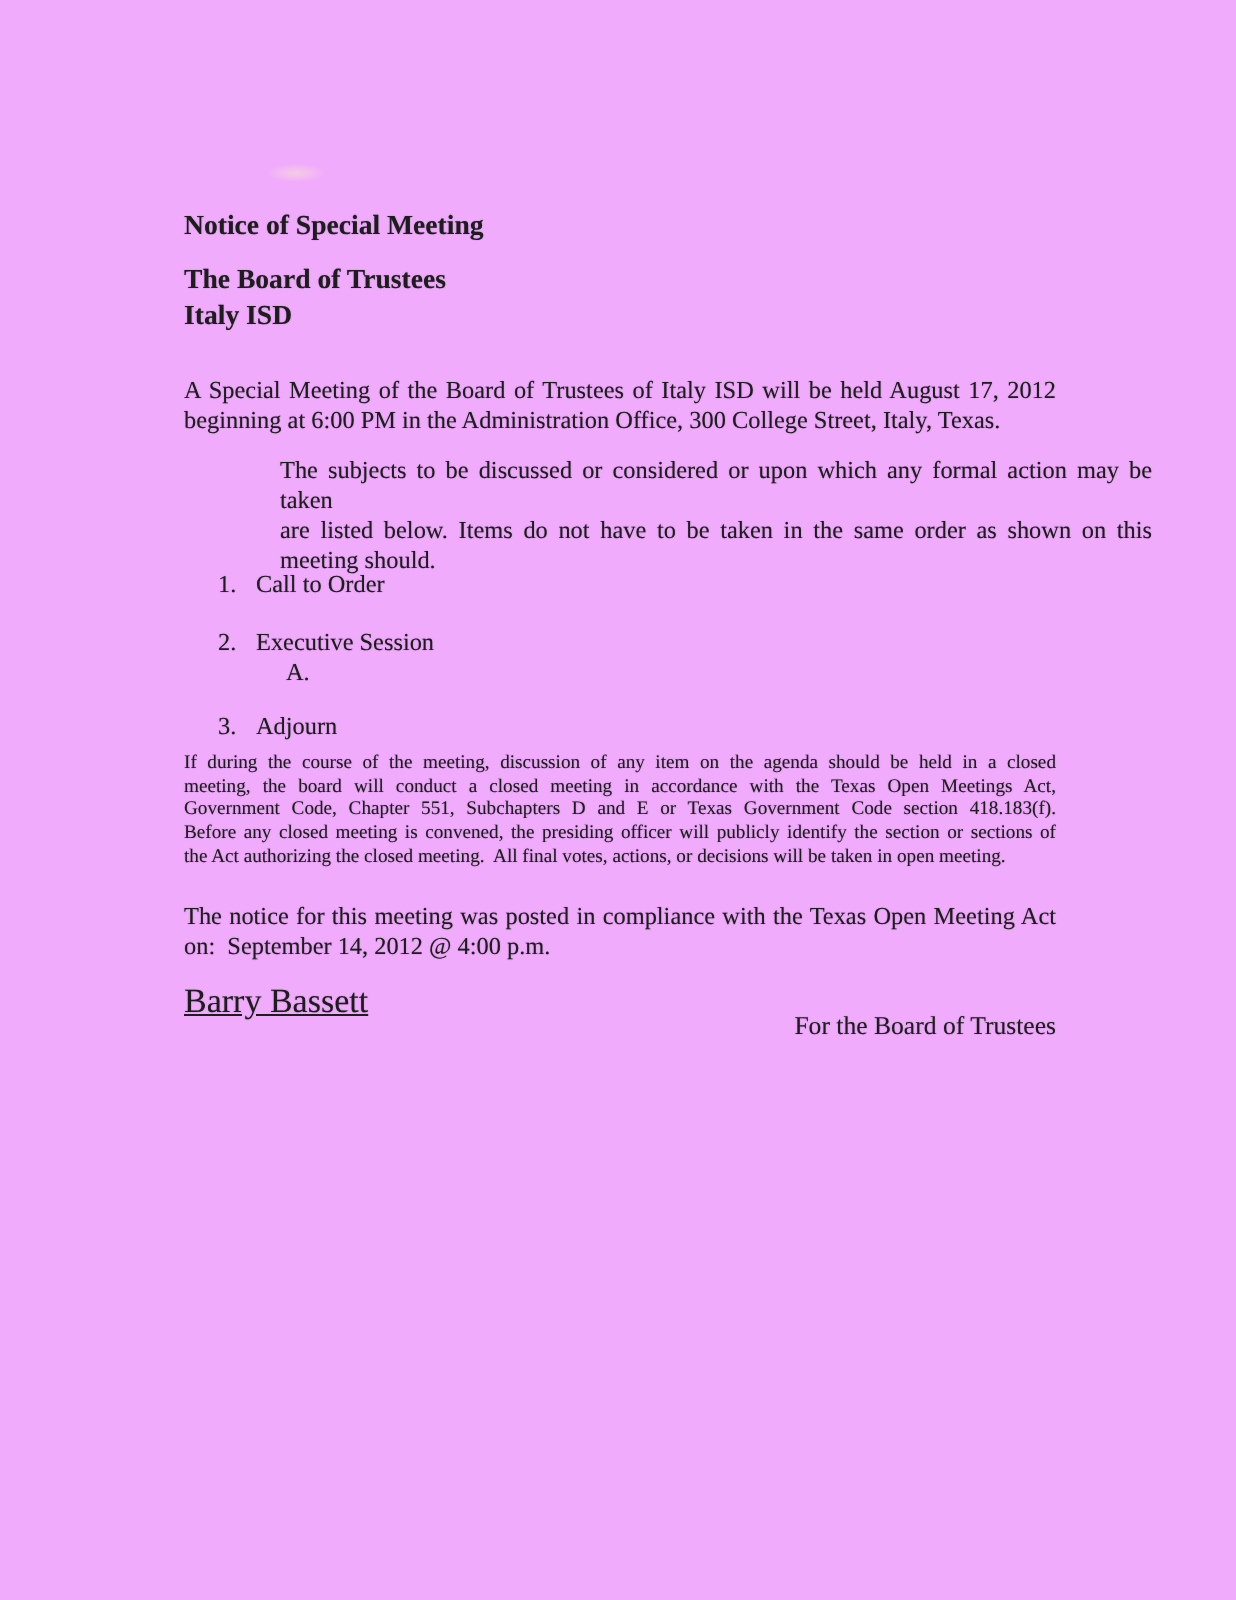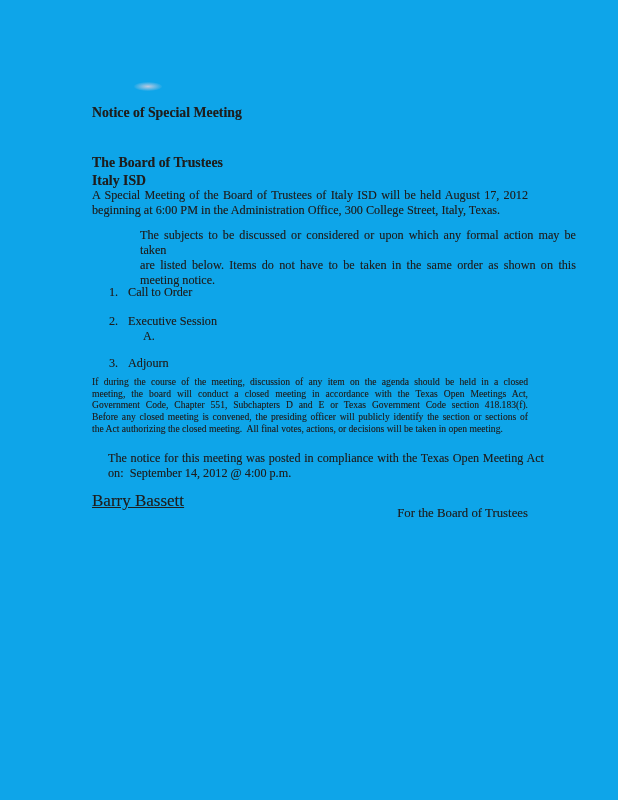--- a/index.html
+++ b/index.html
@@ -3,21 +3,21 @@
 <meta charset="utf-8">
 <style>
   html, body { margin: 0; padding: 0; }
   body {
     width: 618px; height: 800px;
     background: #ffffff;
   }
   .page {
     position: relative;
     width: 618px; height: 800px;
-    background: #0ea5e9;
+    background: #f0abfc;
     font-family: "Liberation Serif", "DejaVu Serif", serif;
     color: #1d1d1d;
     overflow: hidden;
   }
   .page * { text-shadow: 0 0 0.6px rgba(40,40,40,0.45); }
 
   .block { position: absolute; left: 92px; width: 436px; }
 
   .title-text { font-weight: bold; font-size: 13.8px; line-height: 16px; white-space: pre; }
   .org-block { line-height: 18px; }
@@ -54,34 +54,34 @@
 </style>
 </head>
 <body>
 
 <div class="page">
 
   <div class="smudge"></div>
 
   <div class="block title-text" style="top:105px;">Notice of Special Meeting</div>
 
-  <div class="block org-block" style="top:154px;">
+  <div class="block org-block" style="top:131px;">
     <div>The Board of Trustees</div>
     <div>Italy ISD</div>
   </div>
 
   <div class="block body-text" style="top:188px;">
     <div class="line">A Special Meeting of the Board of Trustees of Italy ISD will be held August 17, 2012</div>
     <div class="line last">beginning at 6:00 PM in the Administration Office, 300 College Street, Italy, Texas.</div>
   </div>
 
   <div class="block body-text" style="top:228px;margin-left:48px;">
     <div class="line">The subjects to be discussed or considered or upon which any formal action may be taken</div>
     <div class="line">are listed below.  Items do not have to be taken in the same order as shown on this</div>
-    <div class="line last">meeting notice.</div>
+    <div class="line last">meeting should.</div>
   </div>
 
   <div class="agenda-row" style="top:285px;">
     <span class="num">1.</span>
     <span class="lbl">Call to Order</span>
   </div>
 
   <div class="agenda-row" style="top:314px;">
     <span class="num">2.</span>
     <span class="lbl">Executive Session</span>
@@ -97,21 +97,21 @@
   </div>
 
   <div class="block small-text" style="top:376px;">
     <div class="line">If during the course of the meeting, discussion of any item on the agenda should be held in a closed</div>
     <div class="line">meeting, the board will conduct a closed meeting in accordance with the Texas Open Meetings Act,</div>
     <div class="line">Government Code, Chapter 551, Subchapters D and E or Texas Government Code section 418.183(f).</div>
     <div class="line">Before any closed meeting is convened, the presiding officer will publicly identify the section or sections of</div>
     <div class="line last">the Act authorizing the closed meeting.  All final votes, actions, or decisions will be taken in open meeting.</div>
   </div>
 
-  <div class="block body-text" style="top:451px;margin-left:16px;">
+  <div class="block body-text" style="top:451px;">
     <div class="line">The notice for this meeting was posted in compliance with the Texas Open Meeting Act</div>
     <div class="line last">on:  September 14, 2012 @ 4:00 p.m.</div>
   </div>
 
   <div class="block signature-name" style="top:494px;">Barry Bassett</div>
 
   <div class="block signature-title" style="top:506px;">For the Board of Trustees</div>
 
 </div>
 

